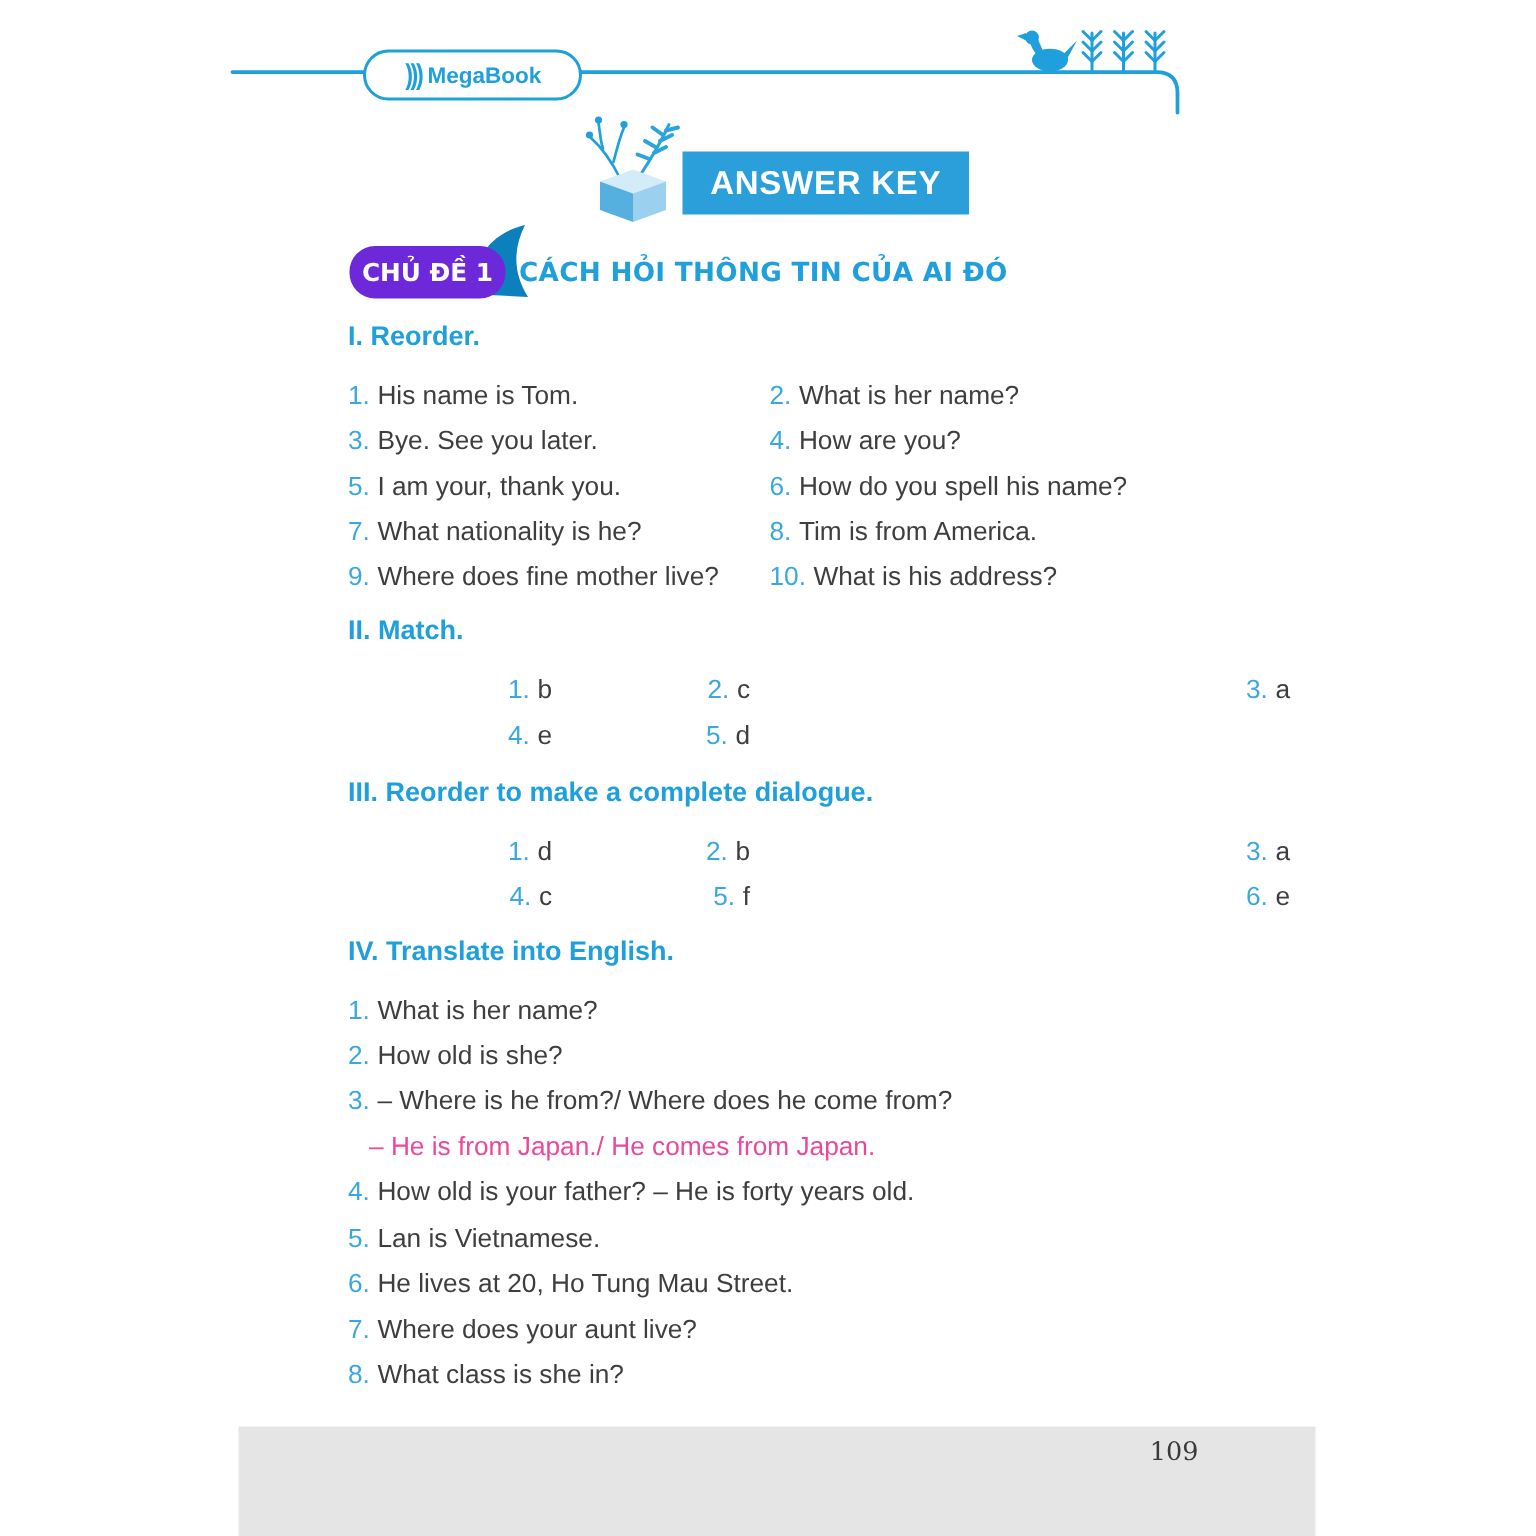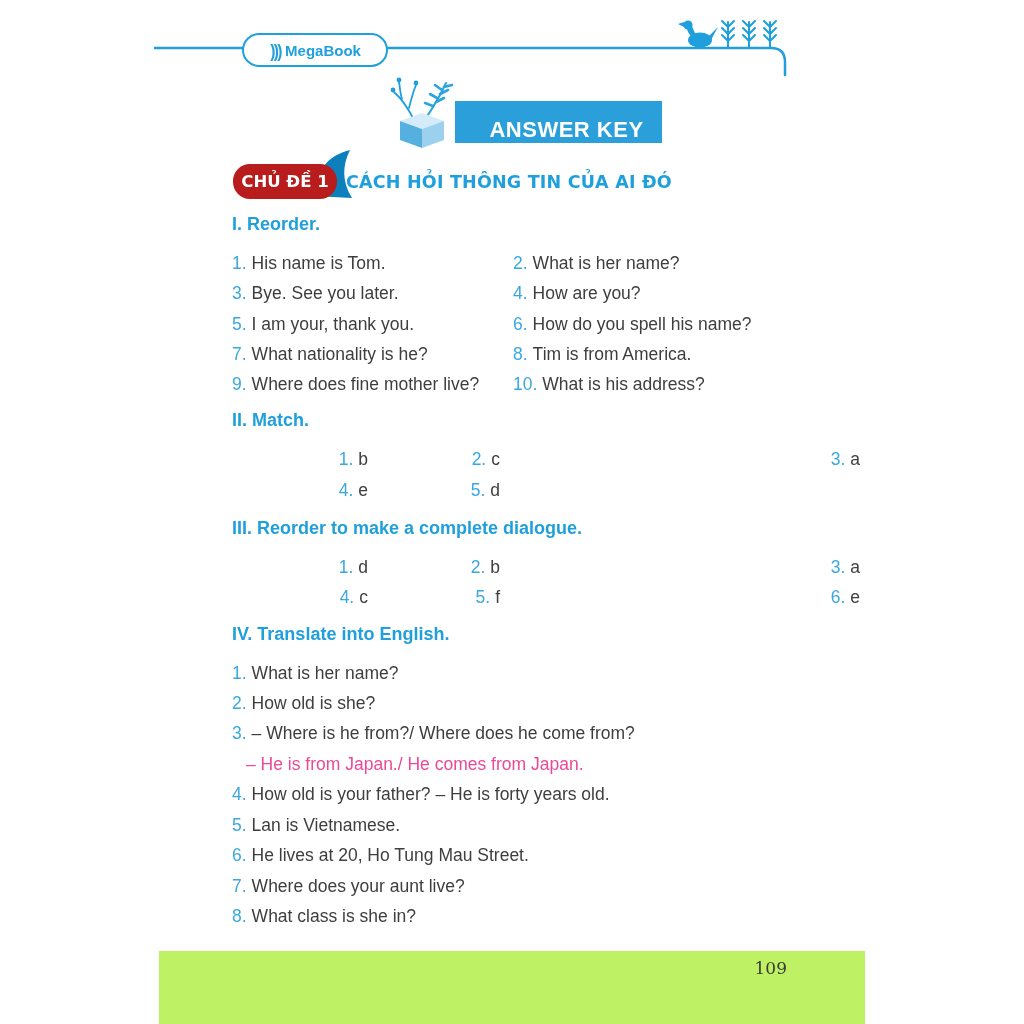--- a/index.html
+++ b/index.html
@@ -16,31 +16,31 @@
     display:flex;align-items:center;justify-content:center;
   }
   .logo-marks{
     font-weight:900;color:#1f9fdb;font-size:19px;letter-spacing:-2px;
     display:inline-block;transform:scaleX(.82);margin-right:3px;line-height:1;
   }
   .logo-text{font-weight:700;color:#1f9fdb;font-size:15px;line-height:1;}
   
   .answer-banner{
     position:absolute;left:455px;top:101px;width:191px;height:42px;
-    background:#2b9fd9;display:flex;align-items:flex-end;justify-content:center;padding-left:16px;
+    background:#2b9fd9;display:flex;align-items:center;justify-content:center;
   }
   .answer-banner span{
     color:#ffffff;font-weight:800;font-size:22px;letter-spacing:.5px;
   }
   .plantbox-svg{position:absolute;left:386px;top:70px;}
   
   .swoosh-svg{position:absolute;left:312px;top:148px;z-index:1;}
   .topic-badge{
     position:absolute;left:233px;top:164px;width:104px;height:35px;z-index:2;
-    background:#b91c1c;border-radius:17px;display:flex;align-items:center;justify-content:center;
+    background:#6d28d9;border-radius:17px;display:flex;align-items:center;justify-content:center;
   }
   .topic-badge span{
     color:#fff;font-weight:800;font-size:16.5px;
     font-family:"DejaVu Sans","Liberation Sans",sans-serif;
   }
   .topic-heading{
     position:absolute;left:346px;top:172px;z-index:2;
     color:#1f9fdb;font-weight:800;font-size:17.5px;letter-spacing:.2px;
     font-family:"DejaVu Sans","Liberation Sans",sans-serif;
     text-align:right;
@@ -55,21 +55,22 @@
   .grid2{display:grid;grid-template-columns:281px auto;margin-bottom:9px;}
   .grid3{display:grid;grid-template-columns:136px 132px auto;margin-bottom:9px;text-align:right;}
   .grid2 .item,.grid3 .item{line-height:30.3px;font-size:17.5px;white-space:nowrap;}
   .list4 .item{line-height:30.4px;font-size:17.5px;white-space:nowrap;}
   .num{color:#3aa8de;margin-right:5px;}
   .txt{color:#3e3e3e;}
   .cont-line{padding-left:14px;line-height:30.4px;font-size:17.5px;color:#ec4899;}
   
   .footer-band{
     position:absolute;left:159px;top:951px;width:706px;height:73px;
-    background:#bef264;
+    background:#e5e5e5;
+    padding-left:12px;
   }
   .page-number{
     position:absolute;top:7px;right:78px;color:#3a3a3a;font-size:17px;
     font-family:"DejaVu Serif","Liberation Serif",serif;
   }
 </style>
 </head>
 <body>
 
 <div class="page">

